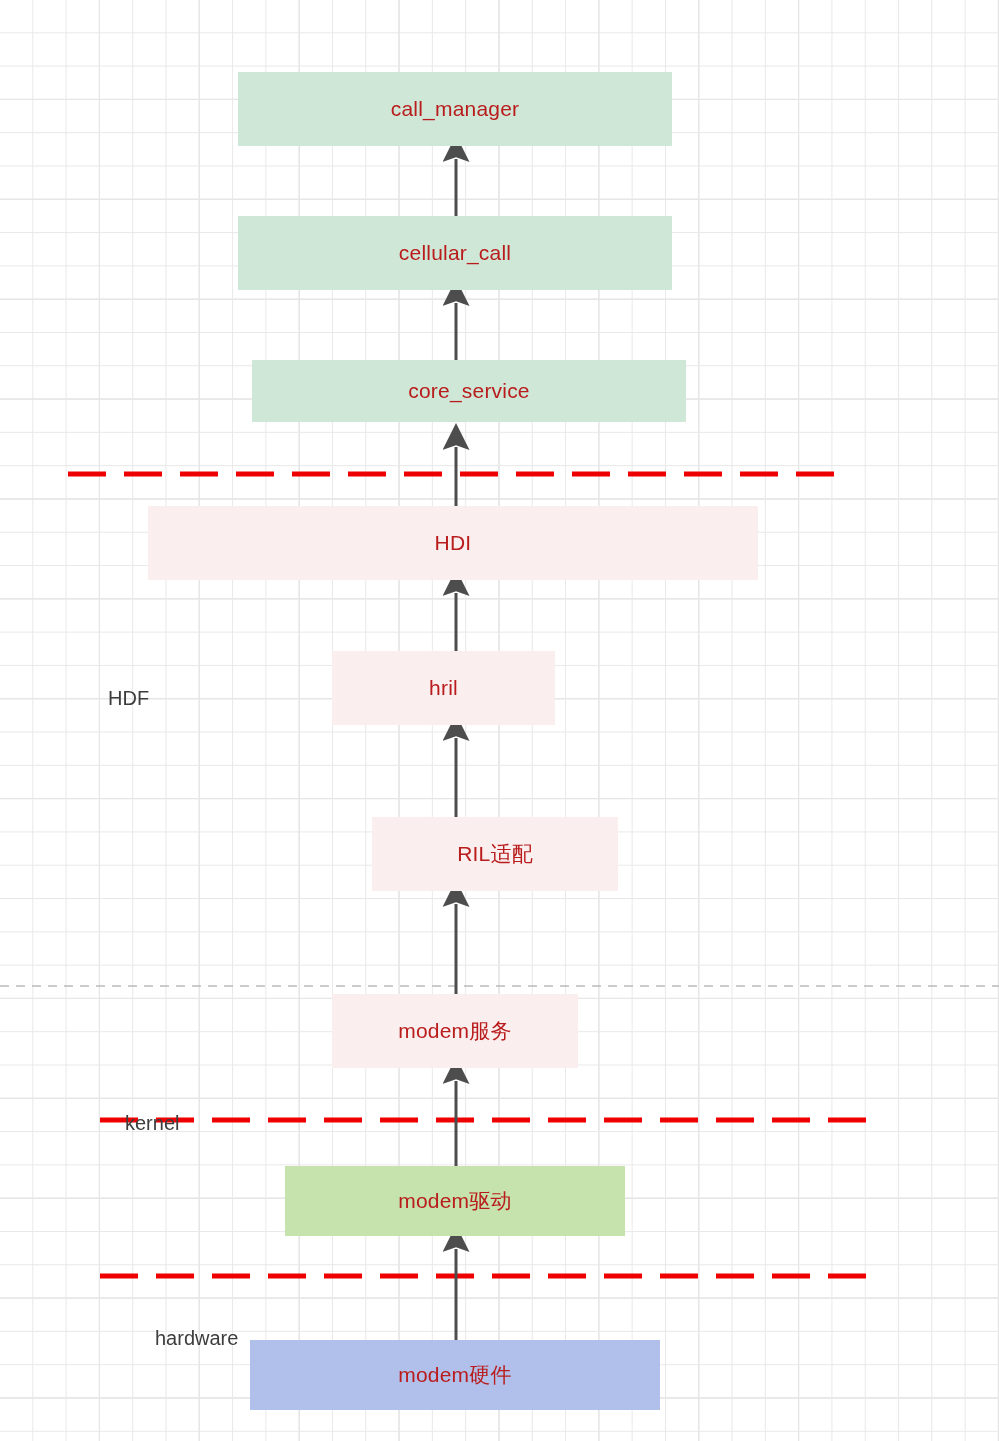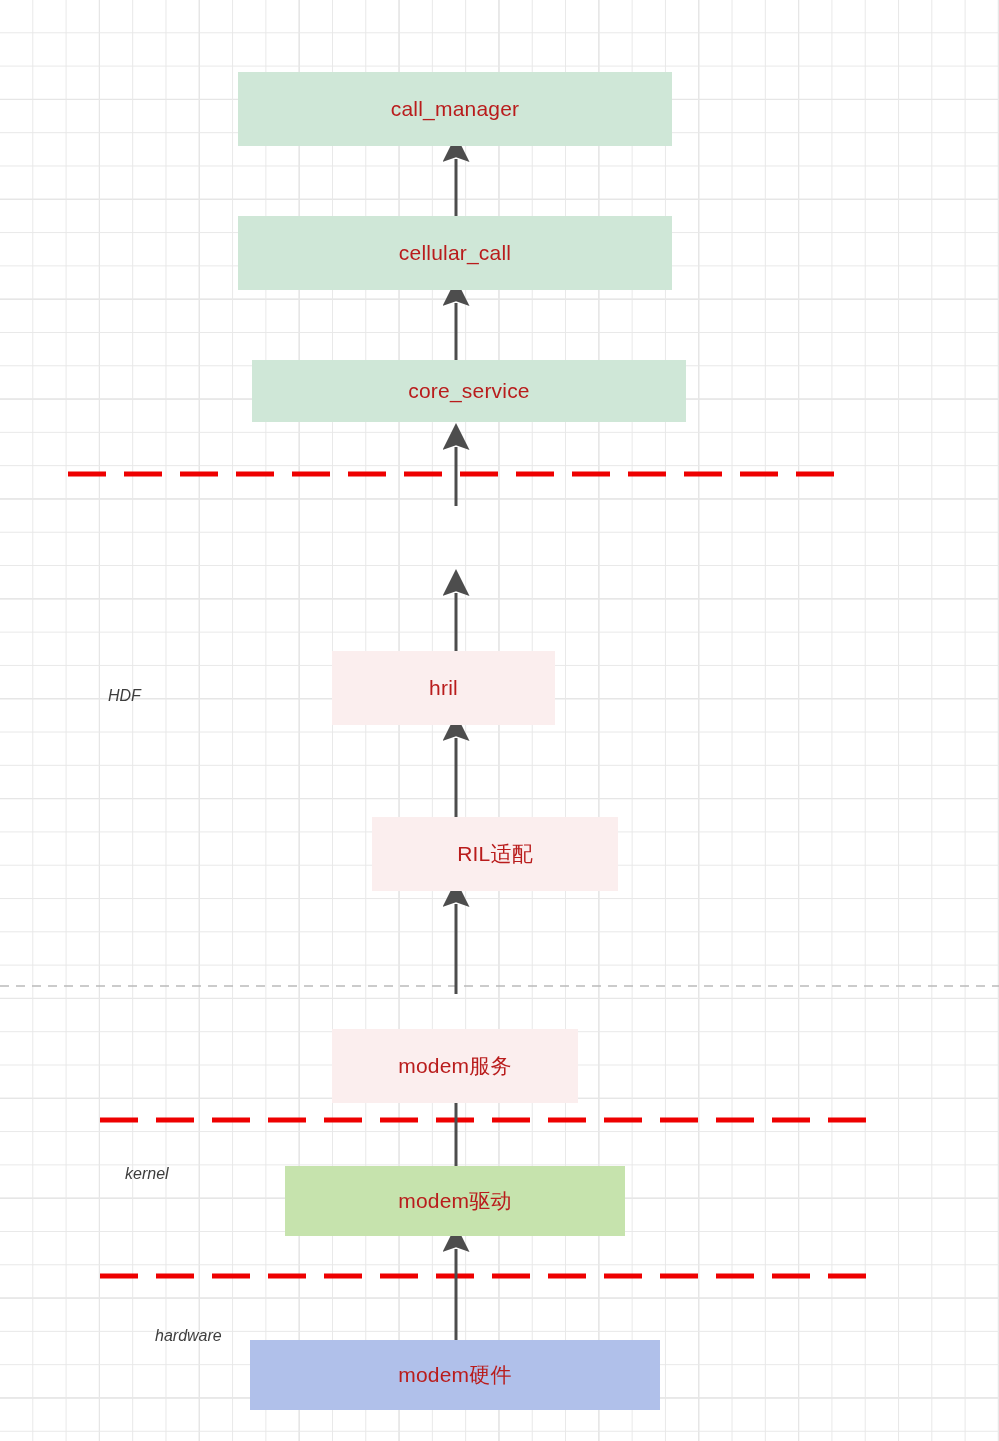--- a/index.html
+++ b/index.html
@@ -34,24 +34,23 @@
     justify-content: center;
     font-size: 21px;
     color: #b91c1c;
     letter-spacing: 0.2px;
     box-sizing: border-box;
     white-space: nowrap;
   }
 
   .layer-label {
     position: absolute;
-    font-size: 16px;
+    font-size: 20px;
     color: #3d3d3d;
     white-space: nowrap;
-    font-style: italic;
   }
 
   svg.overlay {
     position: absolute;
     left: 0;
     top: 0;
     width: 999px;
     height: 1441px;
     pointer-events: none;
   }
@@ -90,46 +89,49 @@
   </div>
 
   <div class="node" style="left:238px; top:216px; width:434px; height:74px; background:#cfe7d7;">
     <span>cellular_call</span>
   </div>
 
   <div class="node" style="left:232px; top:360px; width:434px; height:62px; background:#cfe7d7;margin-left:20px;">
     <span>core_service</span>
   </div>
 
+  <div class="node" style="left:148px; top:506px; width:610px; height:74px; background:#fbeeee;">
+    <span>HDI</span>
+  </div>
 
   <div class="node" style="left:332px; top:651px; width:223px; height:74px; background:#fbeeee;">
     <span>hril</span>
   </div>
 
   <div class="node" style="left:332px; top:817px; width:246px; height:74px; background:#fbeeee;margin-left:40px;">
     <span>RIL适配</span>
   </div>
 
-  <div class="node" style="left:332px; top:1029px; width:246px; height:74px; background:#fbeeee;">
+  <div class="node" style="left:332px; top:994px; width:246px; height:74px; background:#fbeeee;">
     <span>modem服务</span>
   </div>
 
   <div class="node" style="left:285px; top:1166px; width:340px; height:70px; background:#c6e3ad;text-align:right;">
     <span>modem驱动</span>
   </div>
 
   <div class="node" style="left:250px; top:1340px; width:410px; height:70px; background:#b0c0ea;justify-content:center;">
     <span>modem硬件</span>
   </div>
 
   <div class="layer-label" style="left:108px; top:687px;">
     <span>HDF</span>
   </div>
 
-  <div class="layer-label" style="left:125px; top:1165px;">
+  <div class="layer-label" style="left:125px; top:1112px;">
     <span>kernel</span>
   </div>
 
   <div class="layer-label" style="left:113px; top:1327px;margin-left:42px;">
     <span>hardware</span>
   </div>
 
 </div>
 
 </body></html>

